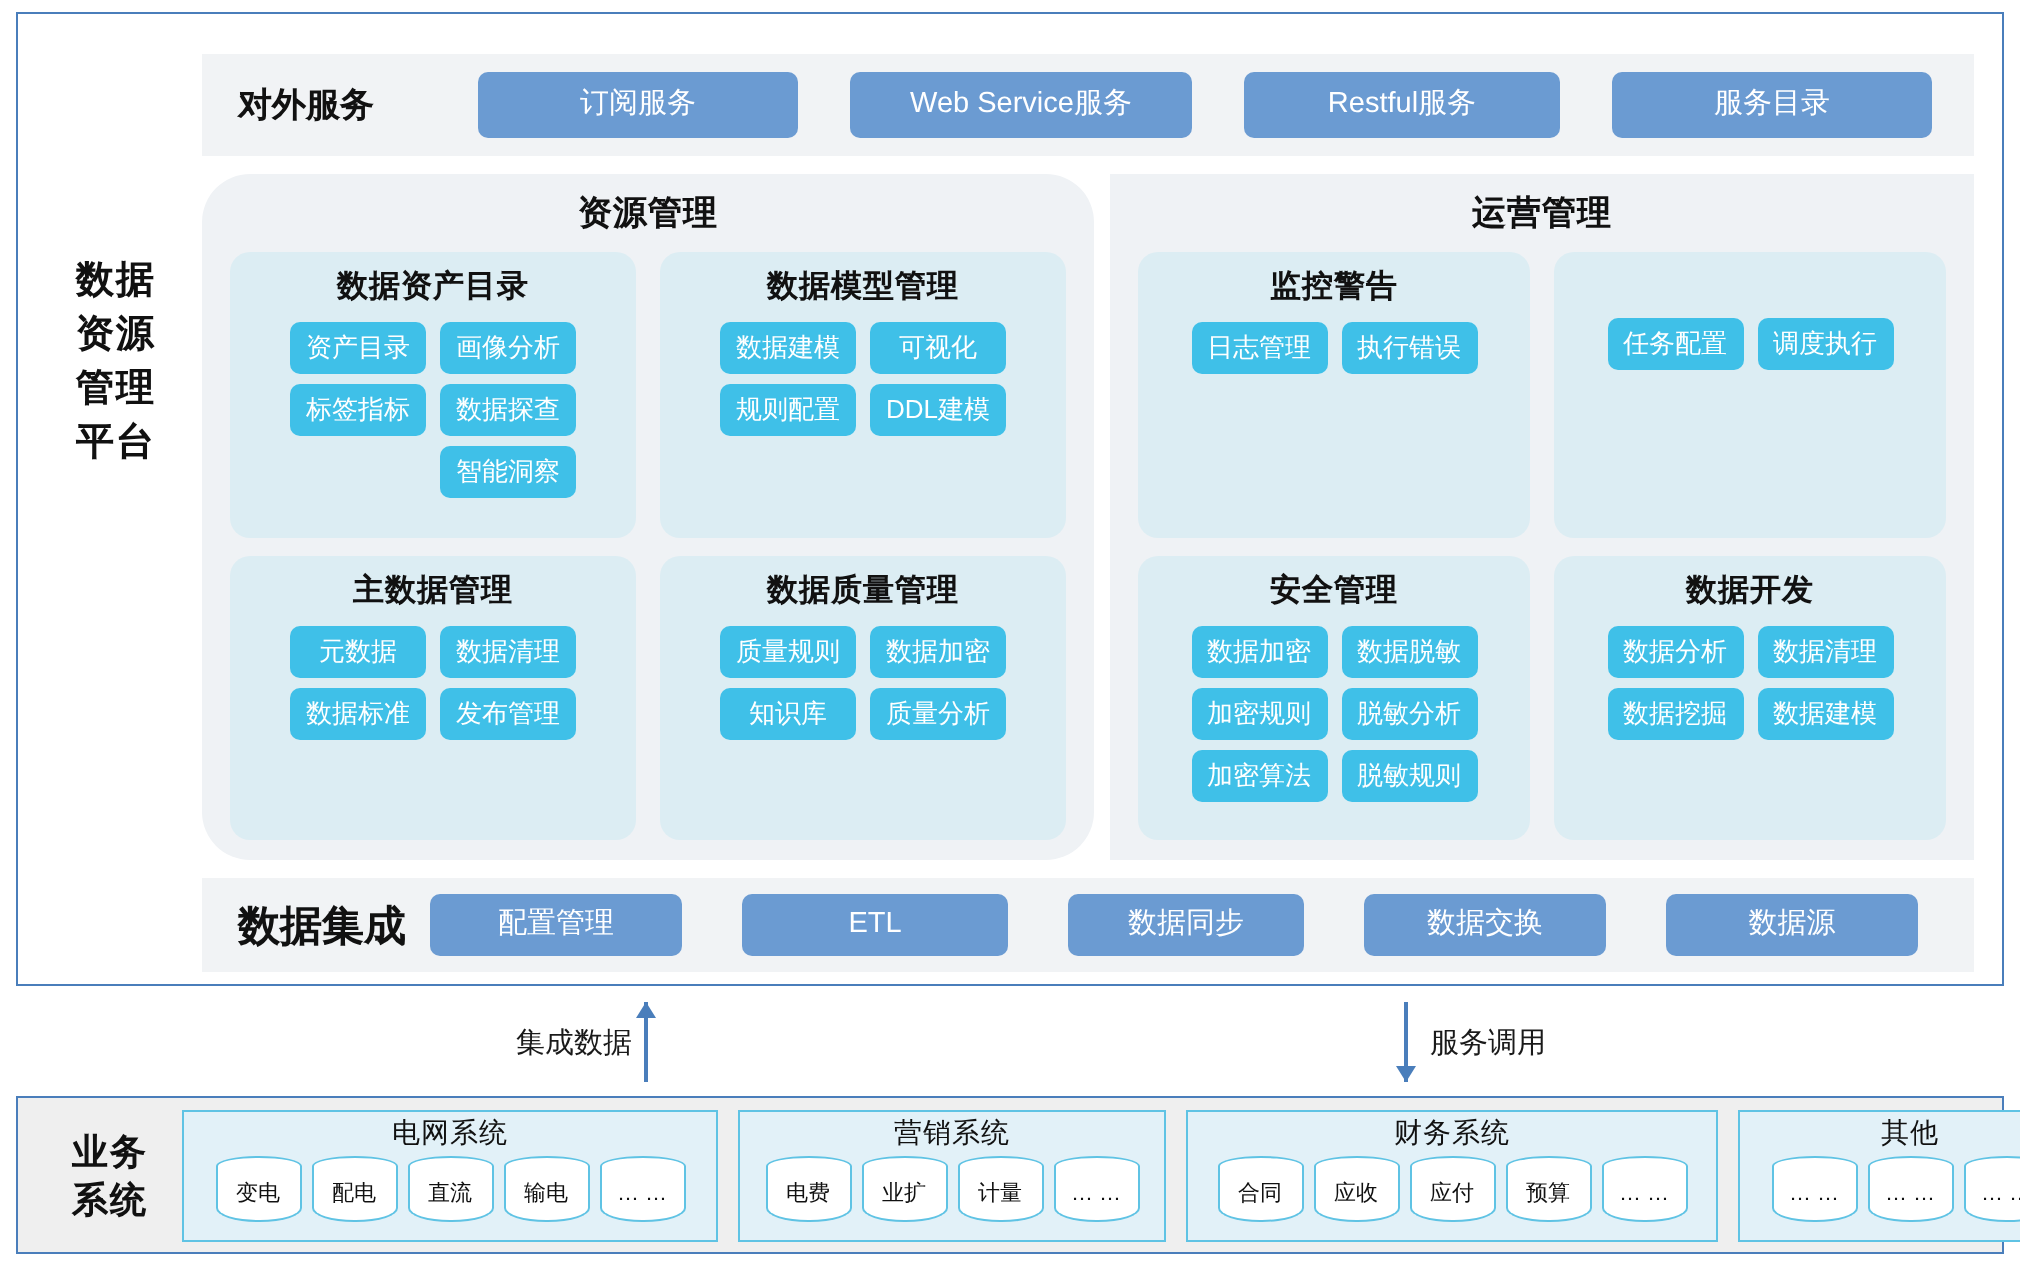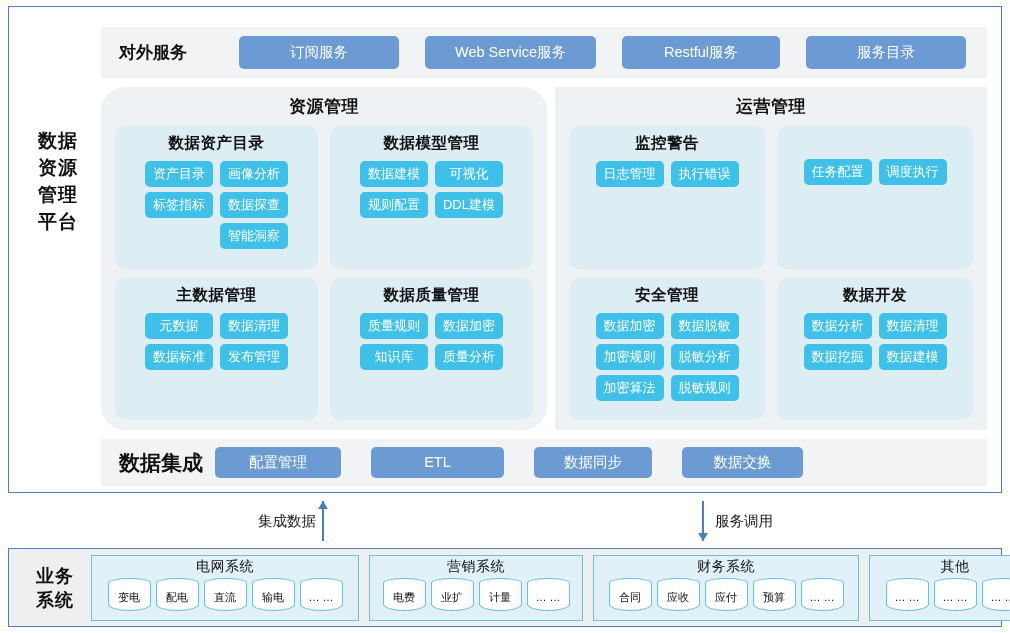--- a/index.html
+++ b/index.html
@@ -474,20 +474,21 @@
       </div>
     </div>
   </div>
 
   <div id="data-integration">
     <div class="sect-label">数据集成</div>
     <div class="btn-blue" style="width:126px">配置管理</div>
     <div class="btn-blue" style="width:133px">ETL</div>
     <div class="btn-blue" style="width:118px">数据同步</div>
     <div class="btn-blue" style="width:121px">数据交换</div>
+    <div class="btn-blue" style="width:126px">数据源</div>
   </div>
 
 </div>
 
 <div id="connectors">
   <div class="conn" id="conn-up">
     <span class="conn-label">集成数据</span>
     <span class="arrow-v up">
       <span class="shaft"></span>
         <span class="head"></span>

